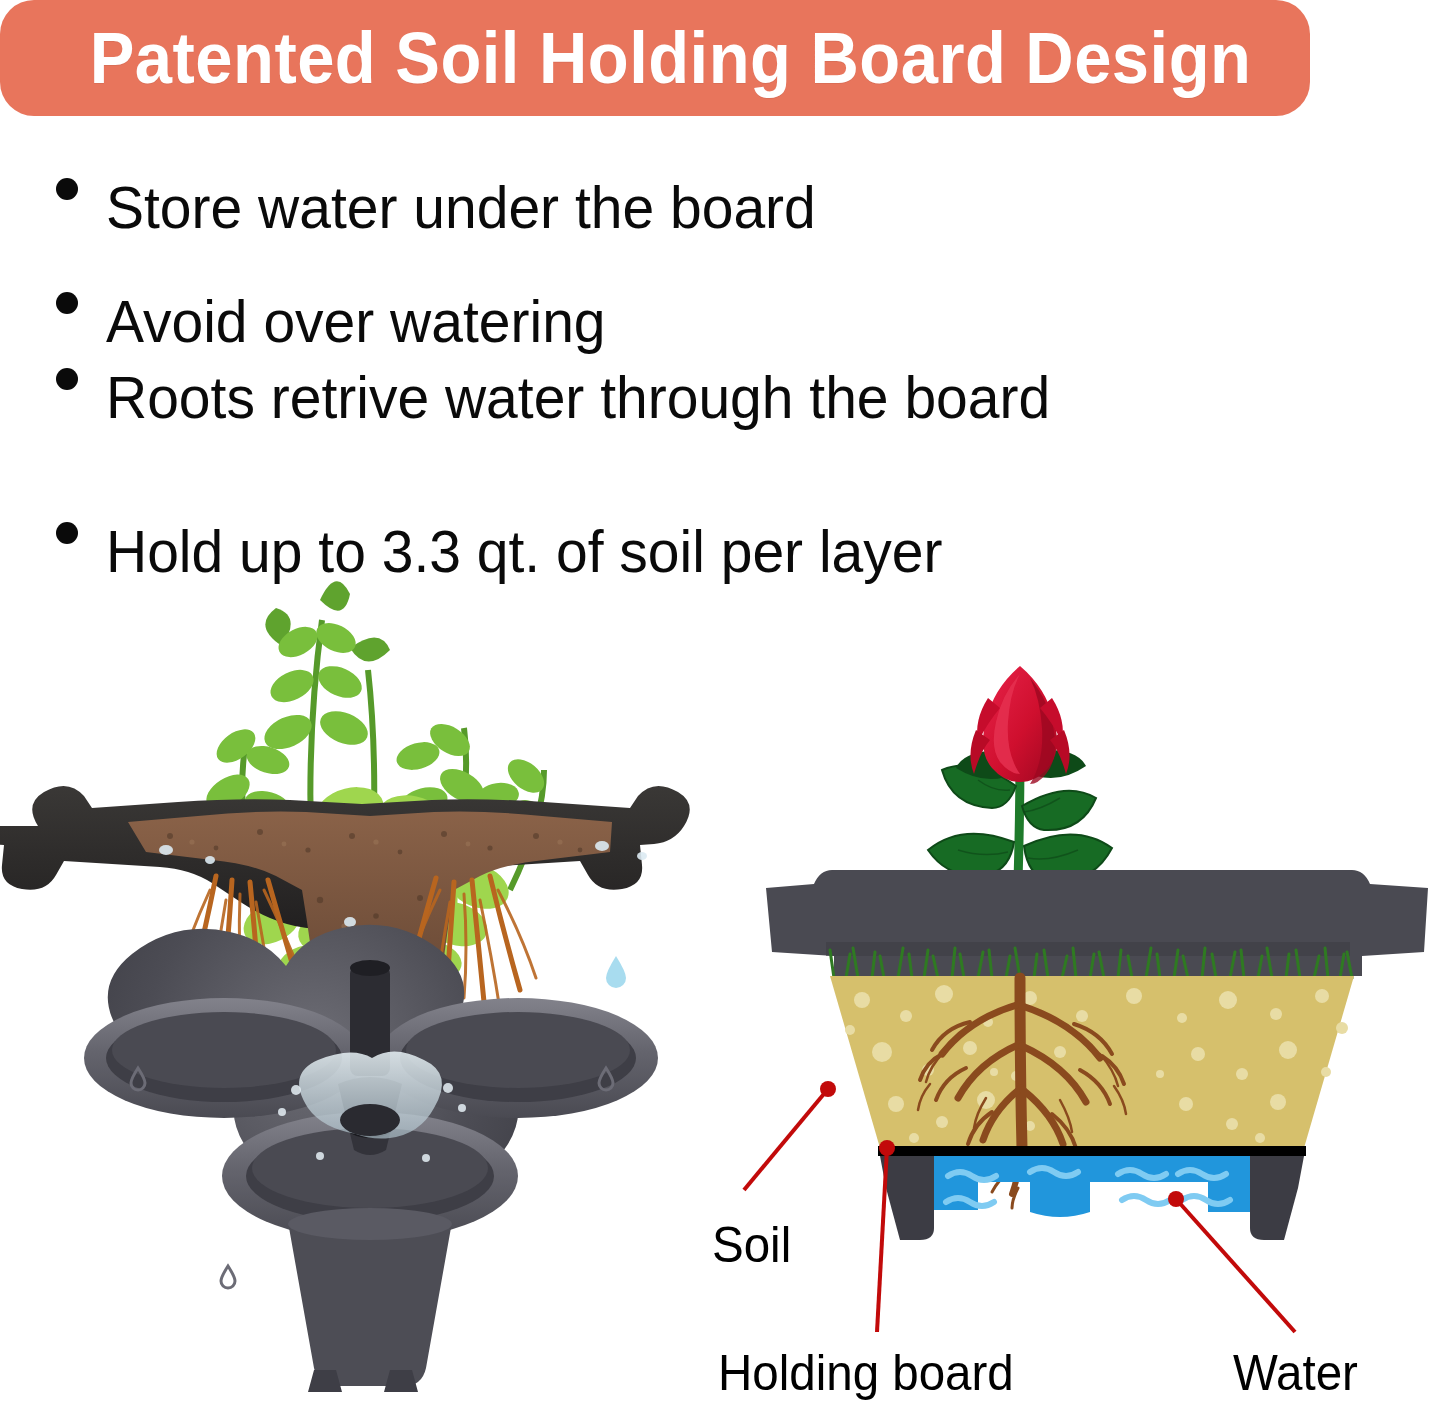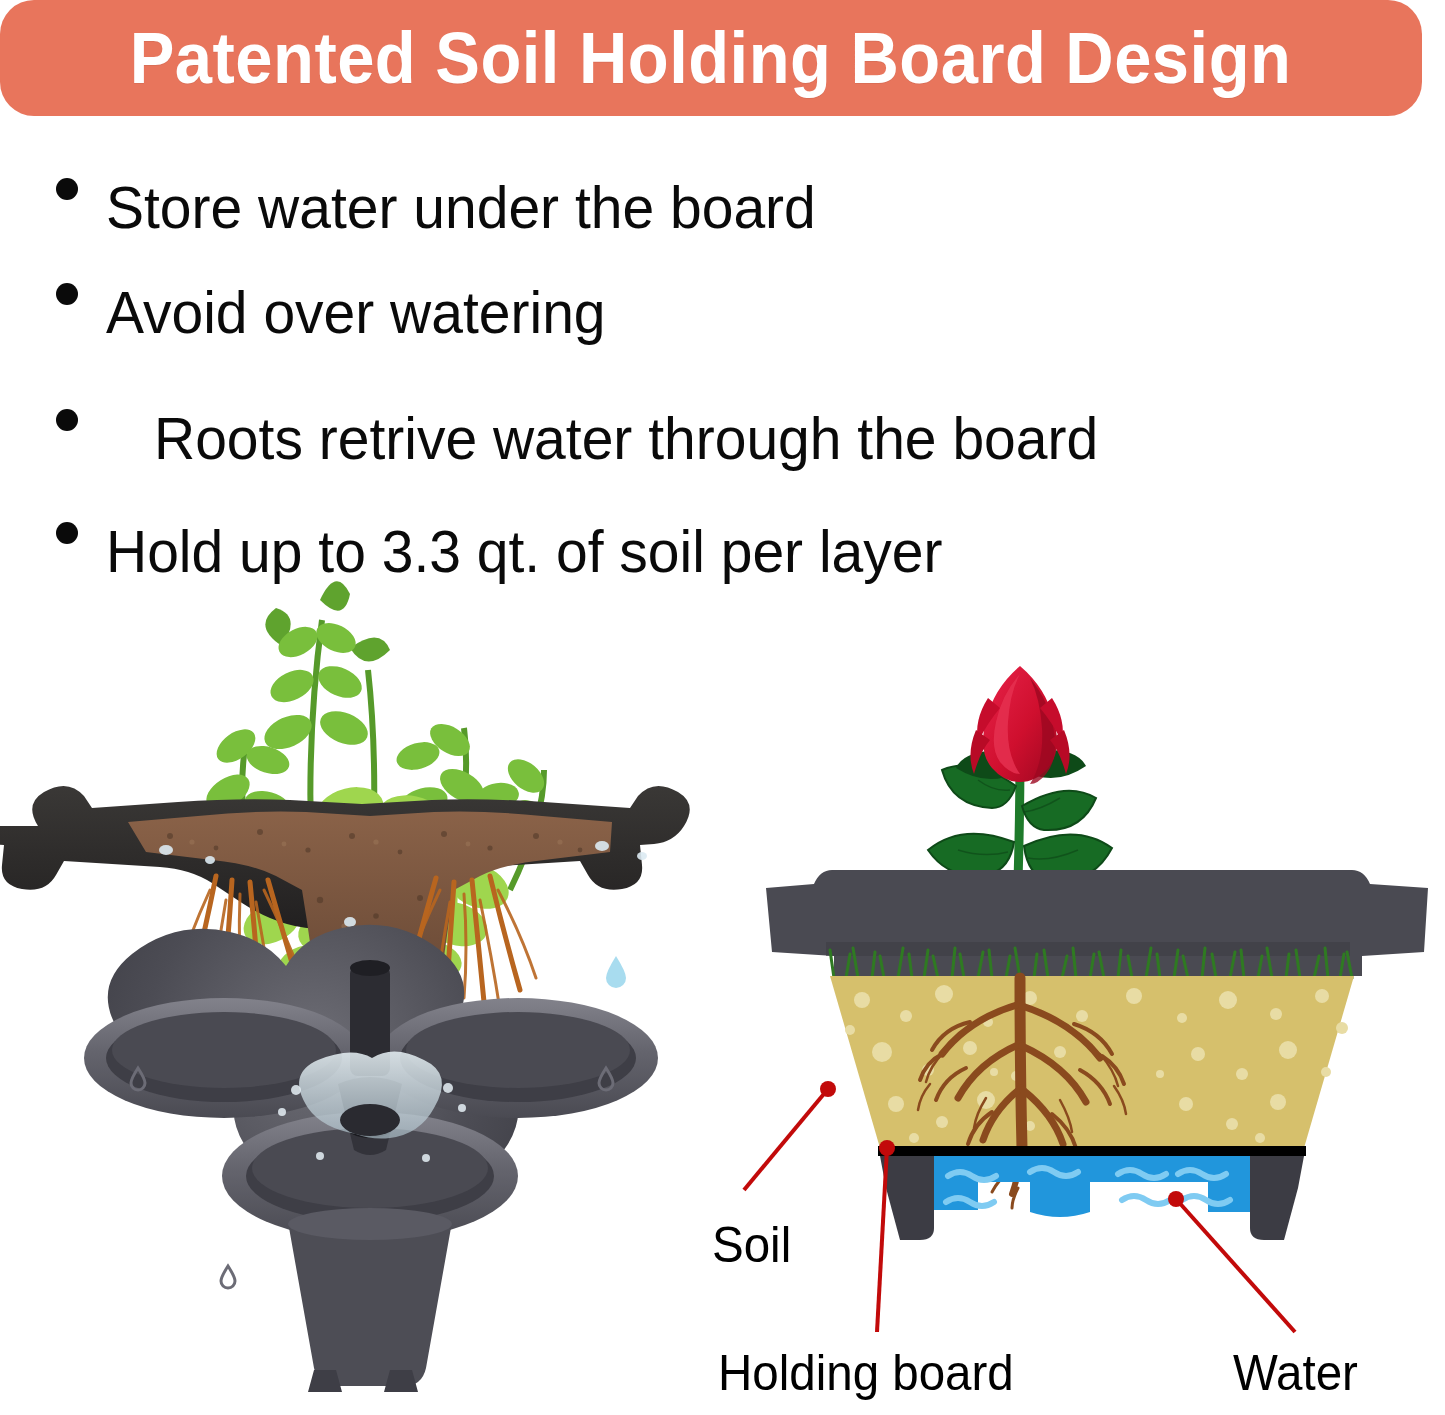--- a/index.html
+++ b/index.html
@@ -1,23 +1,23 @@
 <!DOCTYPE html>
 <html><head>
 <meta charset="utf-8">
 <title>Patented Soil Holding Board Design</title>
 <style>
   html,body{margin:0;padding:0;background:#ffffff;}
   body{width:1445px;height:1415px;position:relative;overflow:hidden;
        font-family:"Liberation Sans","DejaVu Sans",sans-serif;}
 
   
-  .banner{position:absolute;left:0;top:0;width:1422px;height:116px;
+  .banner{position:absolute;left:0;top:0;width:1310px;height:116px;
           background:#E8755C;border-radius:34px;box-sizing:border-box;
-          display:flex;align-items:center;justify-content:center;}
+          display:flex;align-items:center;padding-left:46px;}
   .banner-title{color:#ffffff;font-size:72px;font-weight:bold;
           letter-spacing:.5px;white-space:nowrap;line-height:1;
           transform:scaleX(.93);transform-origin:center;
           text-shadow:0 1px 0 rgba(0,0,0,.06);}
   .bullet-row{display:flex;align-items:flex-start;position:absolute;left:56px;text-align:right;}
   .bullet-dot{width:22px;height:22px;border-radius:50%;background:#0a0a0a;
           flex:0 0 auto;margin-right:28px;}
   .bullet-text{color:#0a0a0a;font-size:60px;line-height:1;white-space:nowrap;
           transform:scaleX(.95);transform-origin:left center;}
 
@@ -36,26 +36,26 @@
   <div class="banner-title">Patented Soil Holding Board Design</div>
 </div>
 
 <div>
 
   <div class="bullet-row" style="top:178px;">
     <span class="bullet-dot"></span>
     <span class="bullet-text">Store water under the board</span>
   </div>
 
-  <div class="bullet-row" style="top:283px;">
+  <div class="bullet-row" style="top:292px;">
     <span class="bullet-dot"></span>
     <span class="bullet-text">Avoid over watering</span>
   </div>
 
-  <div class="bullet-row" style="top:409px;gap:48px;">
+  <div class="bullet-row" style="top:368px;">
     <span class="bullet-dot"></span>
     <span class="bullet-text">Roots retrive water through the board</span>
   </div>
 
   <div class="bullet-row" style="top:522px;">
     <span class="bullet-dot"></span>
     <span class="bullet-text">Hold up to 3.3 qt. of soil per layer</span>
   </div>
 
 </div>

